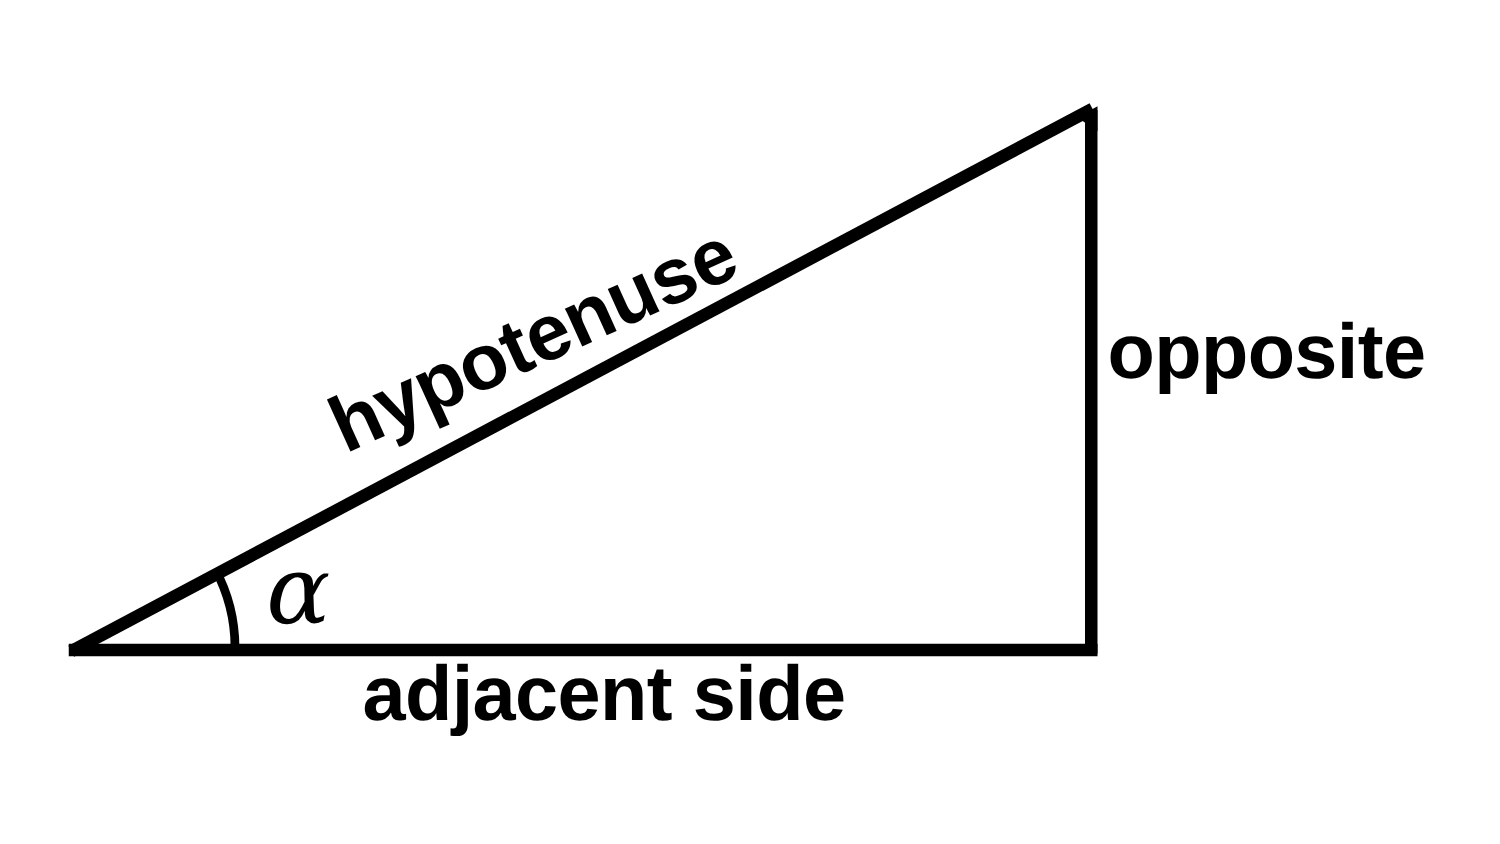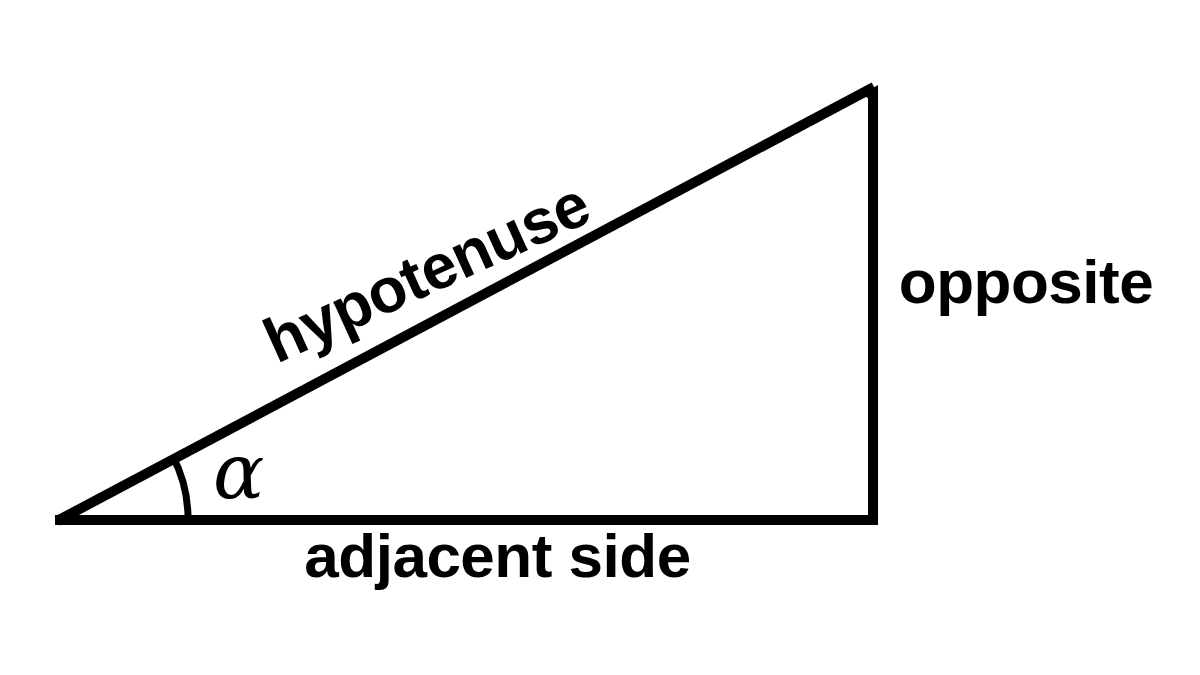--- a/index.html
+++ b/index.html
@@ -45,32 +45,30 @@
     transform: rotate(-24.4deg);
     transform-origin: 0% 100%;
   }
   
   #opposite-label {
     left: 886px;
     top: 251px;
     width: 280px;
     font-size: 62px;
     letter-spacing: -0.5px;
-    text-align: center;
   }
   #opposite-label .line1 { display: block; }
   #opposite-label .line2 { display: block; margin-top: 6px; }
   
   #adjacent-label {
     left: 290px;
     top: 525px;
     width: 415px;
     font-size: 62px;
     letter-spacing: -0.5px;
-    text-align: center;
   }
   
   #alpha-label {
     left: 213px;
     top: 434px;
     font-family: "DejaVu Serif", "Liberation Serif", serif;
     font-weight: normal;
     font-style: italic;
     font-size: 76px;
   }

